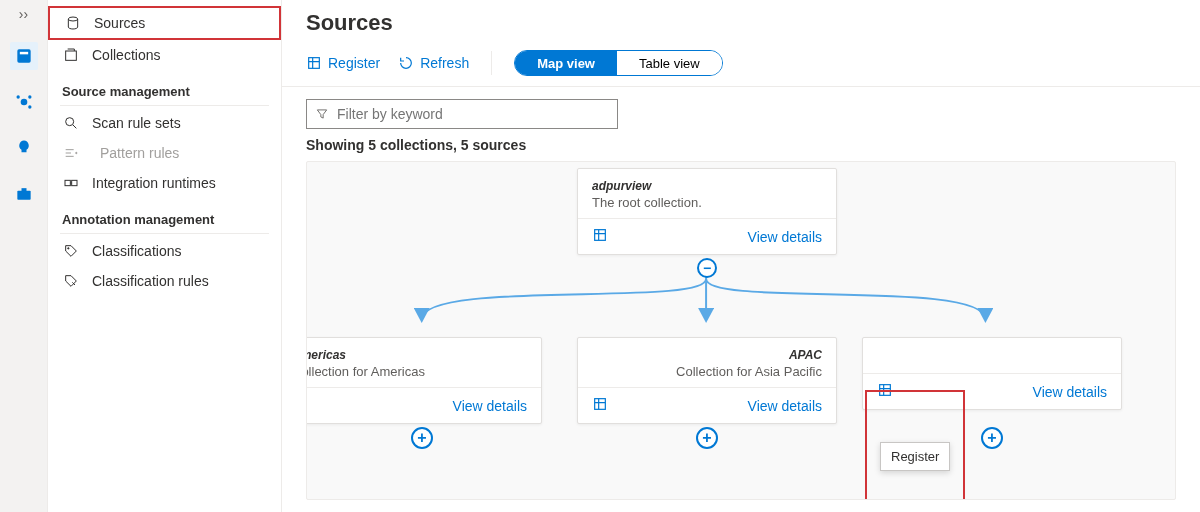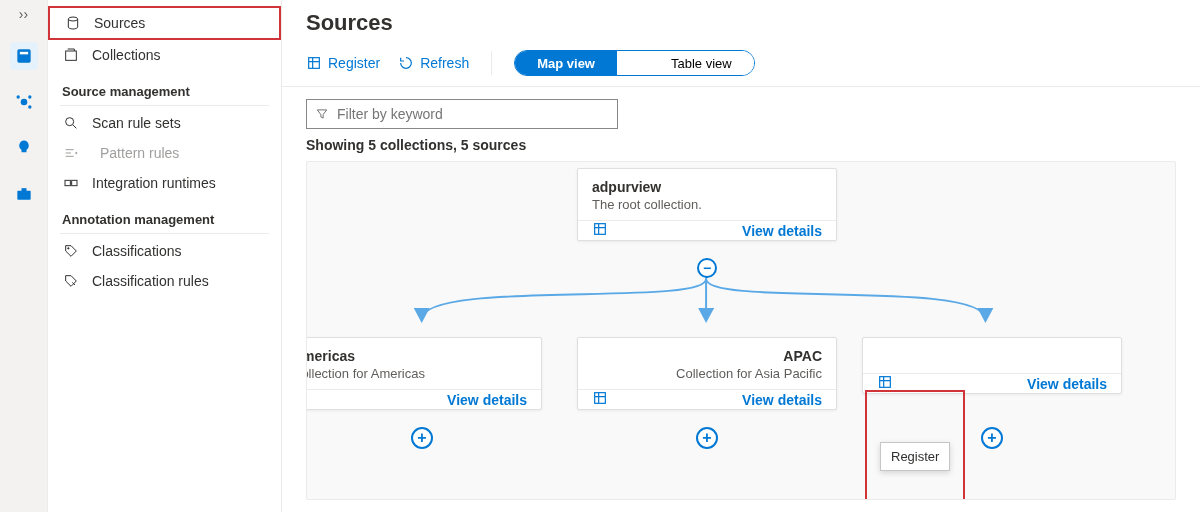--- a/index.html
+++ b/index.html
@@ -15,33 +15,33 @@
   .sidebar .item .sicon { width:18px; display:flex; justify-content:center; }
   .sidebar .section { font-size:13px; font-weight:600; color:#323130; padding: 14px 14px 4px; }
   .sidebar hr { border:none; border-top:1px solid #edebe9; margin: 2px 12px; }
   .highlight-box { border:2px solid #d13438; }
   .main { flex:1; display:flex; flex-direction:column; min-width:0; }
   .header { padding: 10px 24px 4px; font-size:22px; font-weight:600; }
   .toolbar { display:flex; align-items:center; gap:18px; padding: 10px 24px; border-bottom:1px solid #edebe9; }
   .tbtn { display:flex; align-items:center; gap:6px; color:#0078d4; cursor:pointer; font-size:14px;}
   .tbtn svg { width:16px; height:16px; stroke:#0078d4; fill:none;}
   .divider { width:1px; height:24px; background:#edebe9; margin:0 4px;}
-  .toggle { display:flex; border:1px solid #0078d4; border-radius:14px; overflow:hidden; height:26px;gap:32px;}
+  .toggle { display:flex; border:1px solid #0078d4; border-radius:14px; overflow:hidden; height:26px;}
   .toggle .seg { padding:3px 22px; font-size:13px; display:flex; align-items:center; cursor:pointer; color:#000000; background:#fff;}
   .toggle .seg.active { background:#0078d4; color:#fff; font-weight:600;}
   .filterbar { padding: 12px 24px 6px; }
   .filter { display:flex; align-items:center; gap:8px; border:1px solid #8a8886; width:312px; height:30px; padding:0 8px; }
   .filter input { border:none; outline:none; flex:1; font-size:14px; }
   .showing { padding: 2px 24px 8px; color:#323130;font-weight:bold; }
   .canvas { flex:1; background:#f9f9f9; border:1px solid #edebe9; margin: 0 24px 12px 24px; position:relative; overflow:hidden; border-radius:2px;}
   .node { position:absolute; background:#fff; border:1px solid #e1dfdd; box-shadow:0 1px 3px rgba(0,0,0,0.06); border-radius:2px; width:260px;}
   .node .nhead { padding: 10px 14px 8px; }
-  .node .ntitle { font-weight:600; font-size:14px; }
+  .node .ntitle { font-weight:600; font-size:12px;font-style:italic; }
   .node .nsub { color:#605e5c; font-size:13px; margin-top:2px;}
-  .node .nfoot { border-top:1px solid #edebe9; display:flex; justify-content:space-between; align-items:center; padding:0 14px;font-weight:bold;}
+  .node .nfoot { border-top:1px solid #edebe9; display:flex; justify-content:space-between; align-items:center; padding:8px 14px;}
   .node .nfoot .grid-ic svg{ width:16px; height:16px; stroke:#0078d4; fill:none;}
   .node .nfoot a { color:#0078d4; font-size:14px; cursor:pointer;}
   .plus { position:absolute; width:22px; height:22px; border:2px solid #0078d4; border-radius:50%; color:#0078d4; font-size:16px; font-weight:600; display:flex; align-items:center; justify-content:center; background:#fff; cursor:pointer;}
   .collapse-circle { position:absolute; width:20px; height:20px; border:2px solid #0078d4; border-radius:50%; background:#fff; display:flex; align-items:center; justify-content:center; color:#0078d4; font-weight:700;}
   svg.connectors { position:absolute; top:0; left:0; width:100%; height:100%; pointer-events:none;}
   .tooltip { position:absolute; background:#fff; border:1px solid #c8c6c4; padding:6px 10px; font-size:13px; box-shadow:0 2px 6px rgba(0,0,0,0.15);}
   .red-box { position:absolute; border:2px solid #d13438; }
   .node.cut-left .nhead{ padding-left:4px; }
   .node.cut-left .nfoot{ padding-left:4px; }
 </style>

